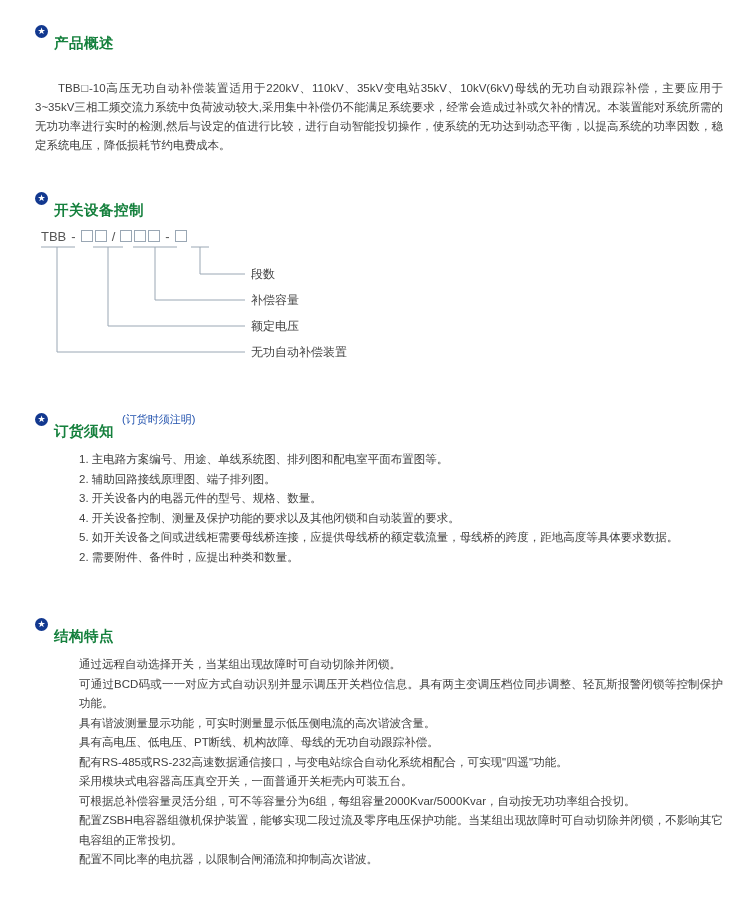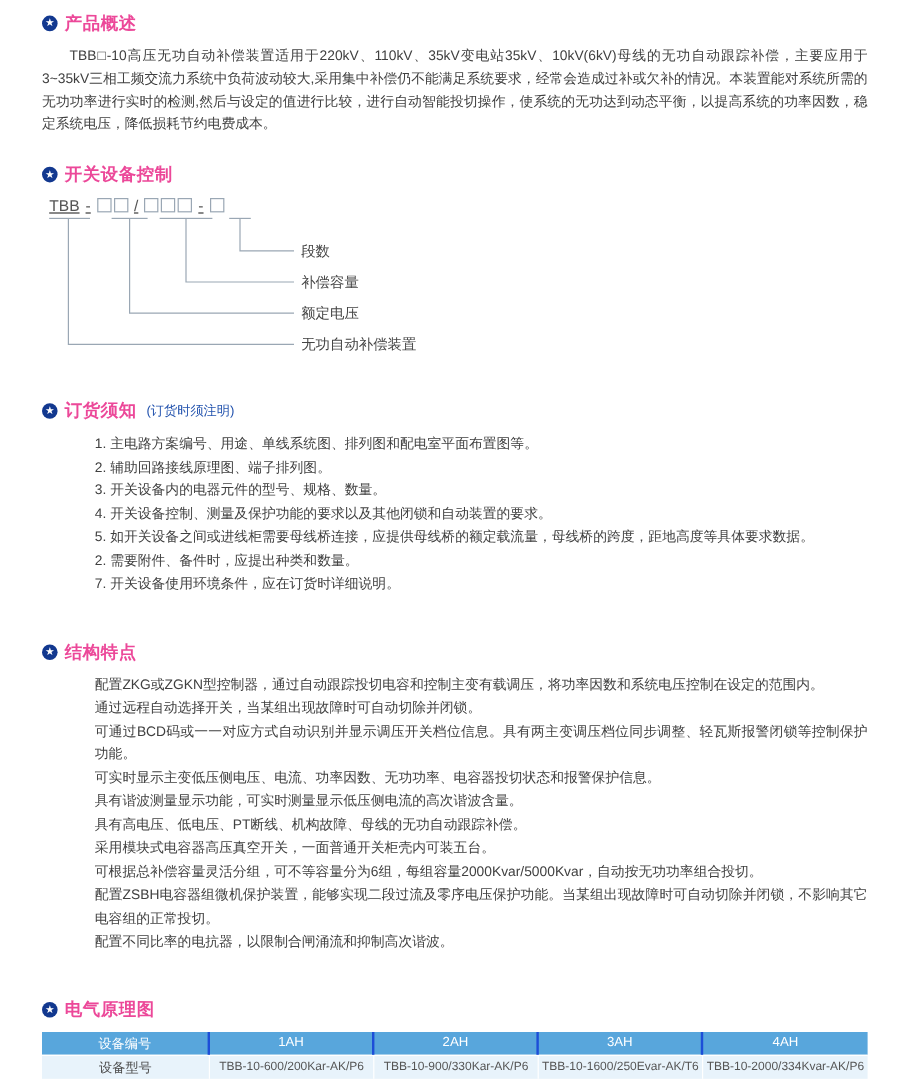--- a/index.html
+++ b/index.html
@@ -9,30 +9,30 @@
     color:#3a3a3a;
     padding:10px 27px 6px 35px;
   }
   .section { margin-bottom:0; }
   .sec-head { display:flex; align-items:center; gap:6px; margin-top:0; }
   .sec-icon {
     width:13px; height:13px; border-radius:50%;
     background:#12388f; color:#fff; font-size:9px; line-height:13px;
     text-align:center; flex:0 0 13px;
   }
-  .sec-title { color:#ec4899; font-size:14.5px; font-weight:bold; letter-spacing:.5px; }
+  .sec-title { color:#15803d; font-size:14.5px; font-weight:bold; letter-spacing:.5px;margin-top:24px; }
   .sec-sub   { color:#2353ae; font-size:11px; margin-left:2px; }
 
   .overview-text {
     font-size:11.5px; line-height:19px; color:#404040;
-    text-indent:2em; margin-top:9px; text-align:justify;
+    text-indent:2em; margin-top:26px; text-align:justify;
   }
 
   
-  .model-wrap { margin-top:8px; position:relative; height:150px;text-decoration:underline; }
+  .model-wrap { margin-top:8px; position:relative; height:150px; }
   .formula { display:flex; align-items:center; gap:5px; font-size:13px; color:#555; height:16px; padding-left:6px; }
   .f-box { width:12px; height:12px; border:1px solid #9aa7b4; background:#fff; display:inline-block; }
   .f-grp { display:flex; gap:2px; }
   .model-svg { position:absolute; left:0; top:18px; }
   .model-label { font-size:12px; fill:#444; }
 
   .list-block { margin-top:9px;margin-left:44px; }
   .plain-list div { font-size:11.5px; line-height:19.5px; color:#404040; }
   .features div { font-size:11.5px; line-height:19.5px; color:#404040; text-align:justify; }
 
@@ -117,40 +117,38 @@
     <span class="sec-sub">(订货时须注明)</span>
   </div>
   <div class="list-block plain-list">
 
   <div>1. 主电路方案编号、用途、单线系统图、排列图和配电室平面布置图等。</div>
       <div>2. 辅助回路接线原理图、端子排列图。</div>
       <div>3. 开关设备内的电器元件的型号、规格、数量。</div>
       <div>4. 开关设备控制、测量及保护功能的要求以及其他闭锁和自动装置的要求。</div>
       <div>5. 如开关设备之间或进线柜需要母线桥连接，应提供母线桥的额定载流量，母线桥的跨度，距地高度等具体要求数据。</div>
       <div>2. 需要附件、备件时，应提出种类和数量。</div>
-      <div>7. 开关设备使用环境条件，应在订货时详细说明。</div>
     </div>
 </div>
 
 <div class="gap-lg"></div>
 <div class="gap-sm"></div>
 
 <div class="section">
   <div class="sec-head">
     <span class="sec-icon">★</span>
     <span class="sec-title">结构特点</span>
   </div>
   <div class="list-block features">
 
-  <div>配置ZKG或ZGKN型控制器，通过自动跟踪投切电容和控制主变有载调压，将功率因数和系统电压控制在设定的范围内。</div>
       <div>通过远程自动选择开关，当某组出现故障时可自动切除并闭锁。</div>
       <div>可通过BCD码或一一对应方式自动识别并显示调压开关档位信息。具有两主变调压档位同步调整、轻瓦斯报警闭锁等控制保护功能。</div>
-      <div>可实时显示主变低压侧电压、电流、功率因数、无功功率、电容器投切状态和报警保护信息。</div>
       <div>具有谐波测量显示功能，可实时测量显示低压侧电流的高次谐波含量。</div>
       <div>具有高电压、低电压、PT断线、机构故障、母线的无功自动跟踪补偿。</div>
+      <div>配有RS-485或RS-232高速数据通信接口，与变电站综合自动化系统相配合，可实现"四遥"功能。</div>
       <div>采用模块式电容器高压真空开关，一面普通开关柜壳内可装五台。</div>
       <div>可根据总补偿容量灵活分组，可不等容量分为6组，每组容量2000Kvar/5000Kvar，自动按无功功率组合投切。</div>
       <div>配置ZSBH电容器组微机保护装置，能够实现二段过流及零序电压保护功能。当某组出现故障时可自动切除并闭锁，不影响其它电容组的正常投切。</div>
       <div>配置不同比率的电抗器，以限制合闸涌流和抑制高次谐波。</div>
     </div>
 </div>
 
 <div class="gap-lg"></div>
 <div class="gap-sm"></div>
 

